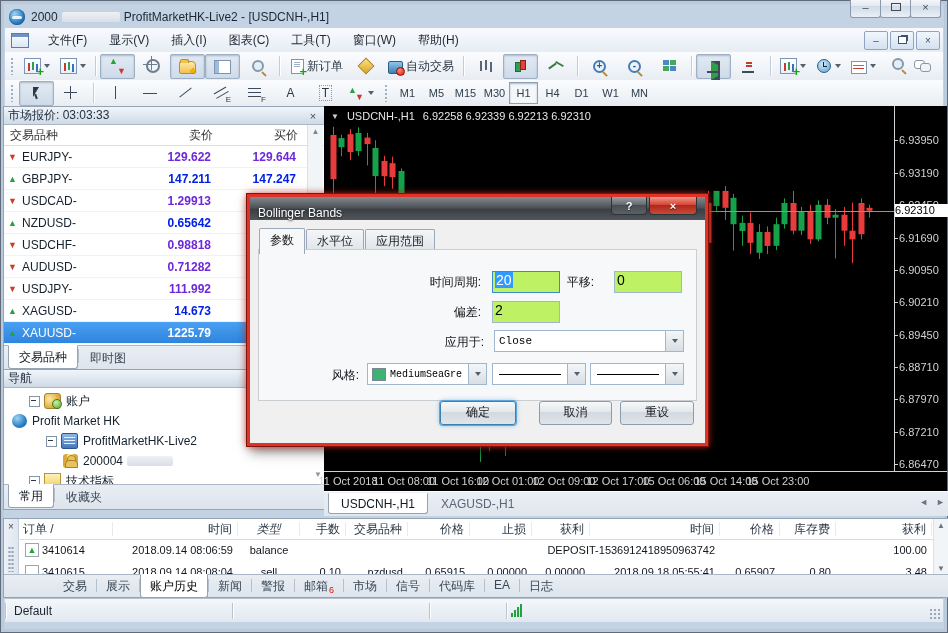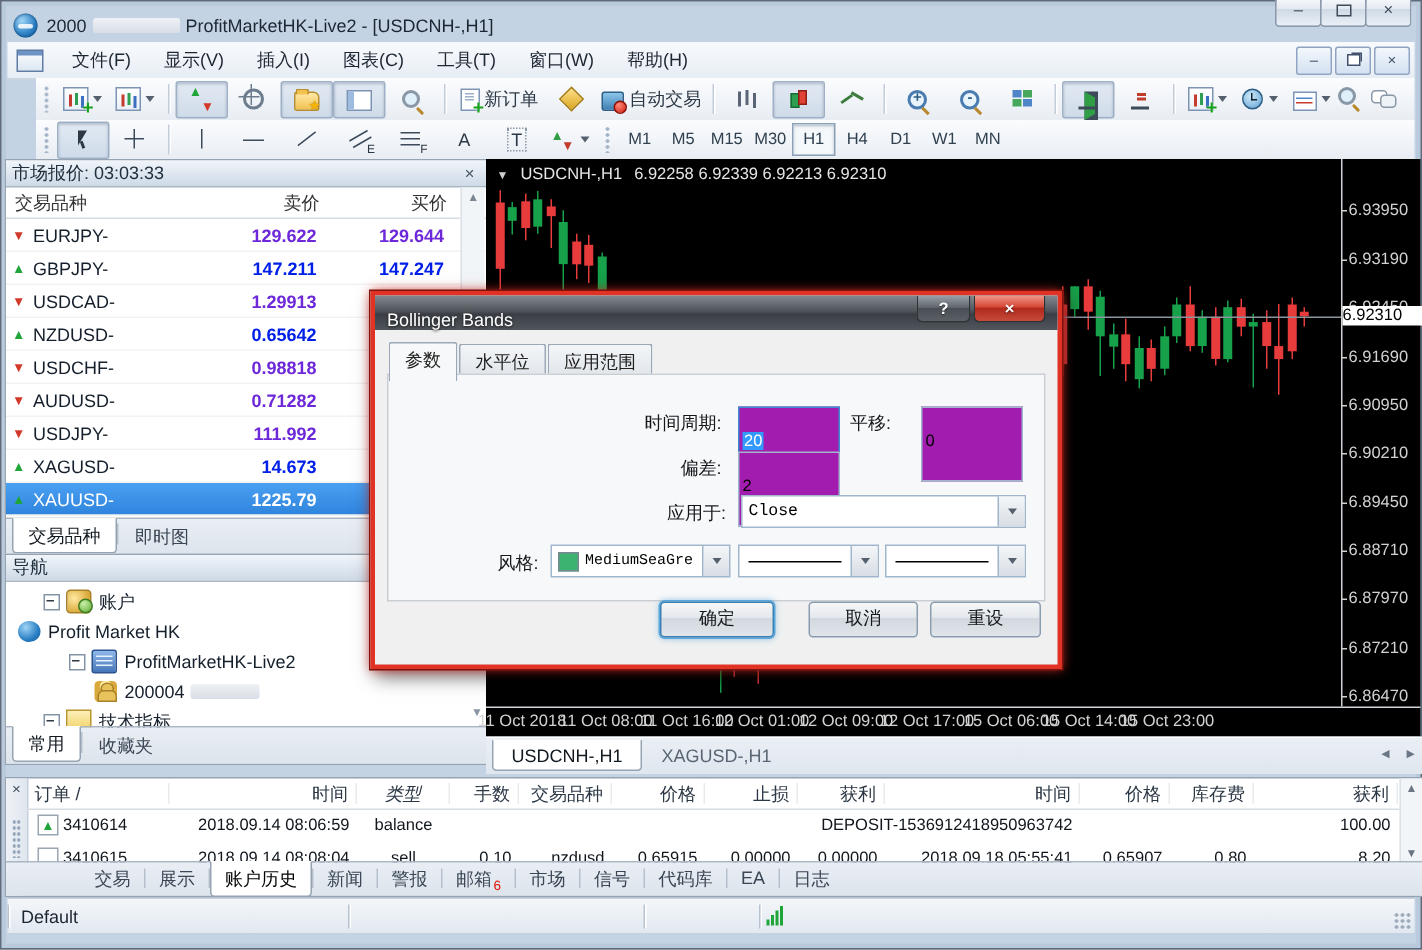--- a/index.html
+++ b/index.html
@@ -17,21 +17,21 @@
   .winbtn .box{width:8px;height:6px;border:1px solid #3e4a59;}
   
   .menubar{position:absolute;left:4px;top:27px;right:4px;height:24px;background:linear-gradient(#f8fafd,#e7edf4);border-bottom:1px solid #ccd5e0;display:flex;align-items:center;padding-left:4px;}
   .menu-doc-icon{width:16px;height:13px;border:1px solid #5f7ca6;background:linear-gradient(#fdfefe,#dbe7f3);margin:0 8px 0 2px;position:relative;}
   .menu-doc-icon::before{content:"";position:absolute;left:0;top:0;right:0;height:3px;background:#6f93c4;}
   .menu-item{padding:4px 11px;color:#1f2733;}
   .mdi{margin-left:auto;display:flex;gap:2px;padding-right:3px;}
   .mdibtn{width:22px;height:17px;border:1px solid #8fa3c2;border-radius:2px;background:linear-gradient(#f2f7fc,#d4e1f1);display:flex;align-items:center;justify-content:center;color:#41506b;font-size:10px;}
   .mdibtn .box{width:7px;height:6px;border:1px solid #41506b;background:#fff;box-shadow:2px -2px 0 -1px #41506b;}
   
-  .tb{position:absolute;left:4px;right:4px;display:flex;align-items:center;background:linear-gradient(#fbfcfe,#e8edf3);margin-left:19px;}
+  .tb{position:absolute;left:4px;right:4px;display:flex;align-items:center;background:linear-gradient(#fbfcfe,#e8edf3);}
   .tb1{top:51px;height:28px;border-bottom:1px solid #dde3ea;}
   .tb2{top:79px;height:26px;border-bottom:1px solid #b9c4d1;}
   .grip{width:4px;height:18px;margin:0 5px;background-image:radial-gradient(circle,#9db0c5 1px,rgba(0,0,0,0) 1.3px);background-size:4px 4px;}
   .tbsep{width:1px;height:20px;background:#c3cdd9;box-shadow:1px 0 0 #fff;margin:0 4px;}
   .tbtn{height:23px;min-width:25px;display:flex;align-items:center;justify-content:center;gap:3px;padding:0 4px;border:1px solid rgba(0,0,0,0);border-radius:2px;color:#2c3845;white-space:nowrap;}
   .tbtn.pressed{background:linear-gradient(#e2eaf3,#cfdbe9);border-color:#9db0c6;box-shadow:inset 0 1px 2px rgba(20,40,70,.25);}
   .caret{width:0;height:0;border-left:3px solid rgba(0,0,0,0);border-right:3px solid rgba(0,0,0,0);border-top:4px solid #55606e;}
   .tf-btn{min-width:27px;height:20px;display:flex;align-items:center;justify-content:center;font-size:11px;color:#30404f;border:1px solid rgba(0,0,0,0);}
   .tf-btn.active{background:#f4f8fb;border-color:#8ba0b6;box-shadow:inset 0 1px 2px rgba(20,40,70,.3);}
   
@@ -147,21 +147,21 @@
   .dlg-title{height:23px;background:linear-gradient(#83898f,#4e5359 46%,#3b3f45 54%,#50565c);display:flex;align-items:flex-end;padding-left:8px;color:#fff;text-shadow:0 1px 2px rgba(0,0,0,.8);}
   .dlg-btns{position:absolute;top:0;right:8px;display:flex;}
   .dlg-help,.dlg-close{height:17px;border:1px solid #2e3338;border-top:none;border-radius:0 0 4px 4px;display:flex;align-items:center;justify-content:center;color:#fff;font-size:11px;font-weight:bold;text-shadow:0 1px 1px rgba(0,0,0,.6);}
   .dlg-help{width:34px;background:linear-gradient(#9aa1a8,#5c6268 50%,#494e54 50%,#5a6066);margin-right:2px;}
   .dlg-close{width:46px;background:linear-gradient(#f0988c,#d54636 45%,#b02a1c 50%,#c64a3a);}
   .dlg-tabs{position:absolute;left:9px;top:31px;display:flex;align-items:flex-end;}
   .dtab{padding:3px 10px;border:1px solid #9aa8b8;border-bottom:none;border-radius:2px 2px 0 0;background:linear-gradient(#f4f6f8,#dde3e9);margin-right:1px;color:#222;}
   .dtab.active{background:#f7f8f9;padding-bottom:5px;margin-bottom:-1px;position:relative;z-index:2;}
   .dlg-page{position:absolute;left:8px;right:8px;top:52px;bottom:42px;background:#f7f8f9;border:1px solid #c9ced3;}
   .dl{position:absolute;text-align:right;color:#14181c;}
-  .din{position:absolute;height:18px;border:1px solid #9fb6cc;background:#a21caf;font-size:11px;padding:15px 2px;line-height:15px;color:#000;}
+  .din{position:absolute;height:18px;border:1px solid #9fb6cc;background:#bef264;font-size:14px;padding:1px 2px;line-height:15px;color:#000;}
   .din.focus{border-color:#3c8bd0;}
   .din .selhl{background:#3199ff;color:#fff;padding:0 1px;}
   .combo{position:absolute;height:20px;border:1px solid #9fb6cc;background:#fff;display:flex;align-items:center;}
   .combo .val{flex:1;padding:0 4px;font-family:"Liberation Mono","DejaVu Sans Mono",monospace;font-size:11px;color:#000;white-space:nowrap;overflow:hidden;}
   .combo .cbtn{width:17px;height:100%;border-left:1px solid #9fb6cc;background:linear-gradient(#f4f6f8,#d8dee5);display:flex;align-items:center;justify-content:center;}
   .swatch{width:12px;height:11px;margin-left:4px;border:1px solid #7a8檀694;border:1px solid #7a8694;flex:none;}
   .lstyle{flex:1;height:1px;background:#000;margin:0 6px;}
   .dbtn{position:absolute;height:22px;border:1px solid #8a9cb0;border-radius:3px;text-align:center;line-height:20px;color:#14181c;
     background:linear-gradient(#f6f7f8,#e4e8ec 45%,#d2d8df 45%,#e0e5ea);}
   .dbtn.default{border-color:#3c7fb1;box-shadow:0 0 0 1px #5aa7dd,0 0 5px rgba(90,167,221,.8);}
@@ -715,21 +715,21 @@
           <span class="t-cell" style="width: 125px; text-align: right; padding: 0px 5px; box-sizing: border-box; flex: 0 0 auto;">2018.09.14 08:08:04</span>
           <span class="t-cell" style="width: 62px; text-align: center; padding: 0px 5px; box-sizing: border-box; flex: 0 0 auto;">sell</span>
           <span class="t-cell" style="width: 46px; text-align: right; padding: 0px 5px; box-sizing: border-box; flex: 0 0 auto;">0.10</span>
           <span class="t-cell" style="width: 62px; text-align: right; padding: 0px 5px; box-sizing: border-box; flex: 0 0 auto;">nzdusd</span>
           <span class="t-cell" style="width: 62px; text-align: right; padding: 0px 5px; box-sizing: border-box; flex: 0 0 auto;">0.65915</span>
           <span class="t-cell" style="width: 62px; text-align: right; padding: 0px 5px; box-sizing: border-box; flex: 0 0 auto;">0.00000</span>
           <span class="t-cell" style="width: 58px; text-align: right; padding: 0px 5px; box-sizing: border-box; flex: 0 0 auto;">0.00000</span>
           <span class="t-cell" style="width: 130px; text-align: right; padding: 0px 5px; box-sizing: border-box; flex: 0 0 auto;">2018.09.18 05:55:41</span>
           <span class="t-cell" style="width: 60px; text-align: right; padding: 0px 5px; box-sizing: border-box; flex: 0 0 auto;">0.65907</span>
           <span class="t-cell" style="width: 56px; text-align: right; padding: 0px 5px; box-sizing: border-box; flex: 0 0 auto;">0.80</span>
-          <span class="t-cell" style="width: 96px; text-align: right; padding: 0px 5px; box-sizing: border-box; flex: 0 0 auto;">8.20</span>
+          <span class="t-cell" style="width: 96px; text-align: right; padding: 0px 5px; box-sizing: border-box; flex: 0 0 auto;">3.48</span>
         </div>
       </div>
     <div class="t-scrollbar">
       <span class="a" style="top:2px">▲</span>
       <span class="a" style="bottom:2px">▼</span>
     </div>
     <div class="t-tabs" id="t-tabs">
         <span class="ttab">交易</span>
         <span class="tsep"></span>
         <span class="ttab">展示</span>

